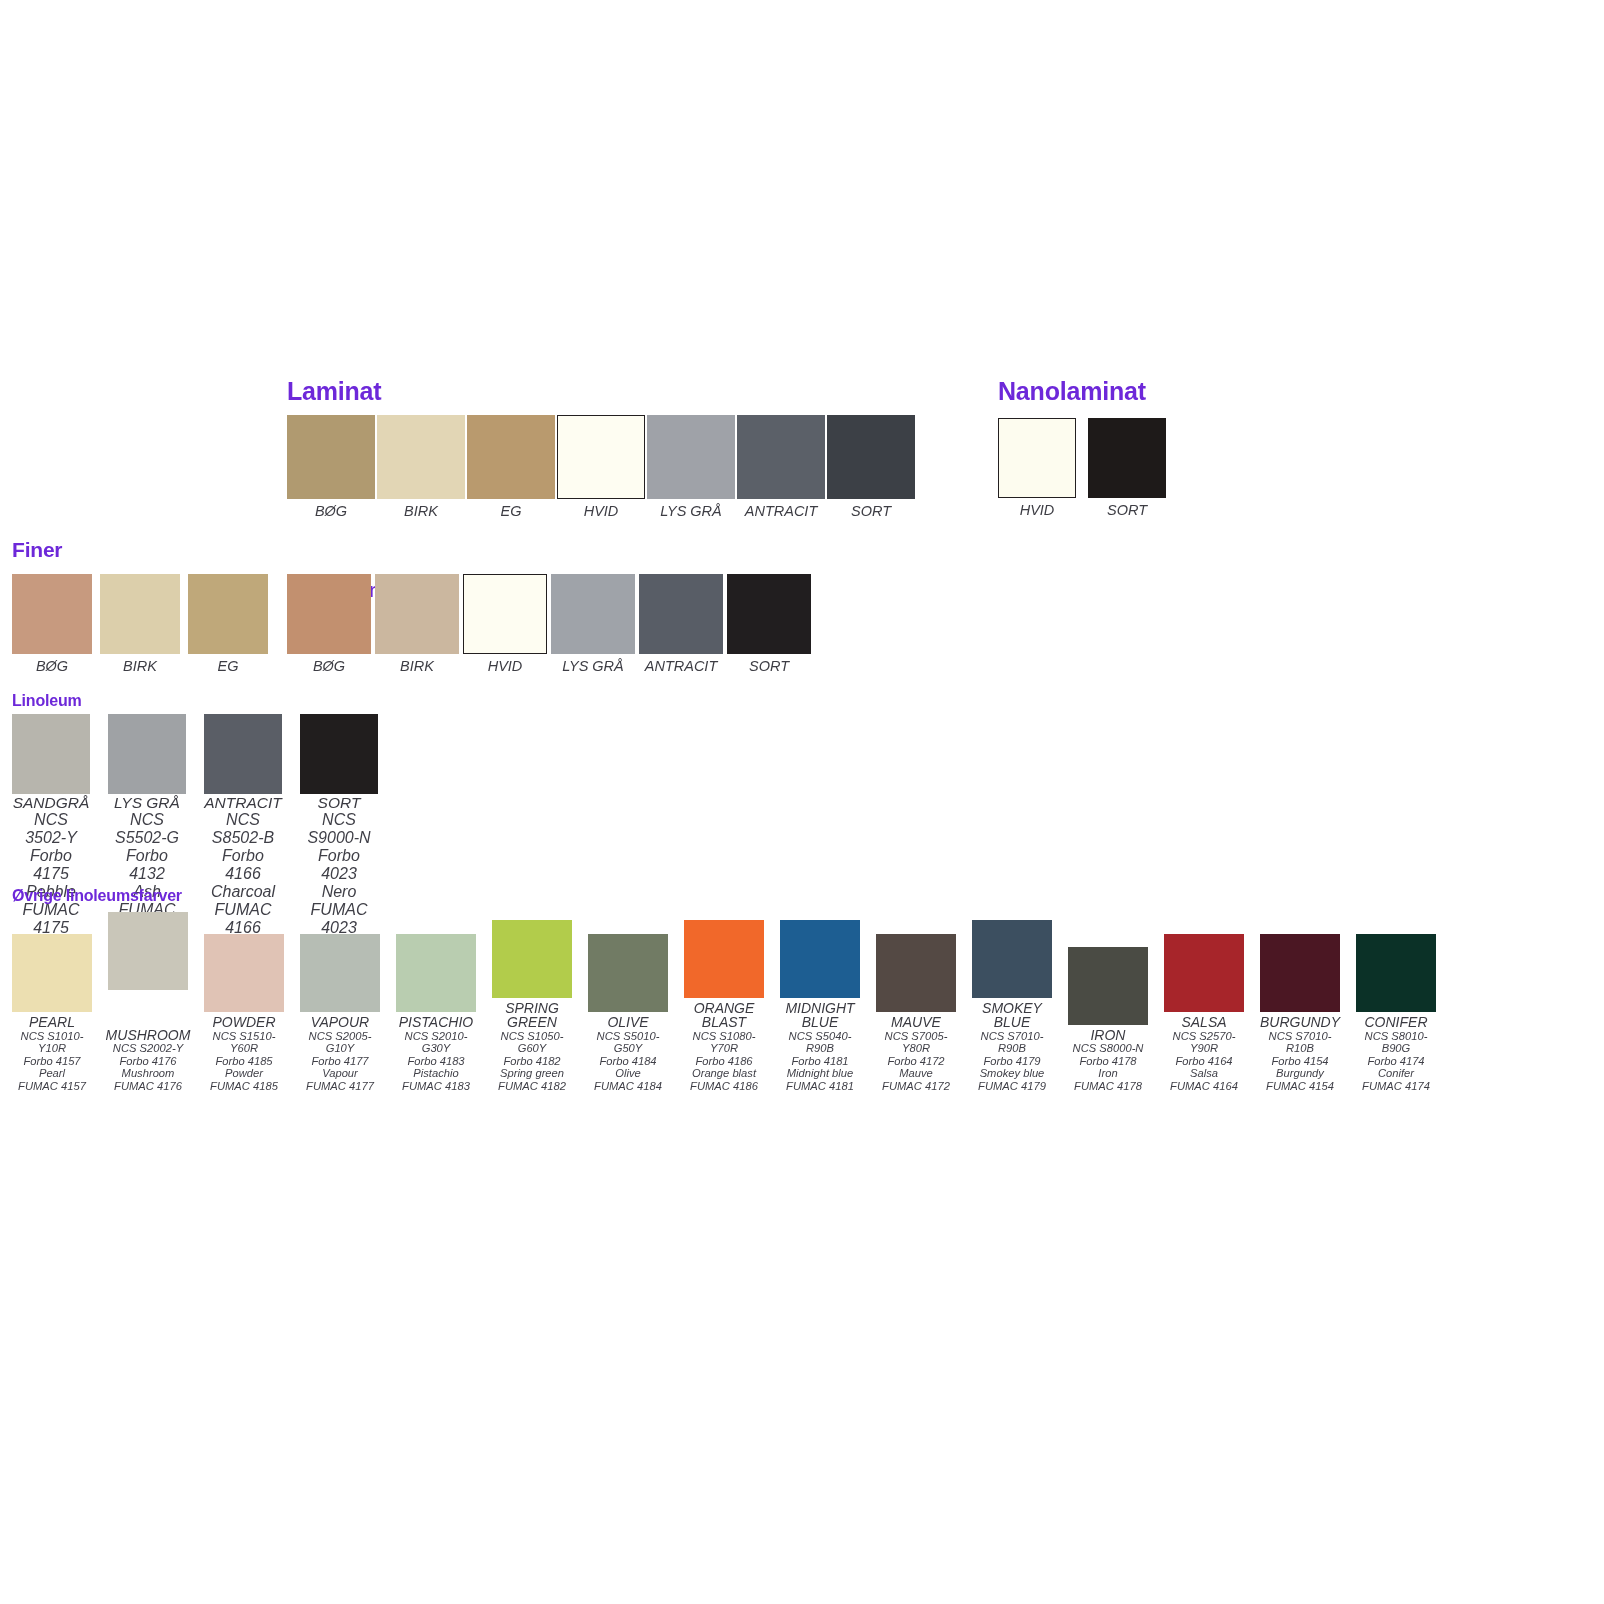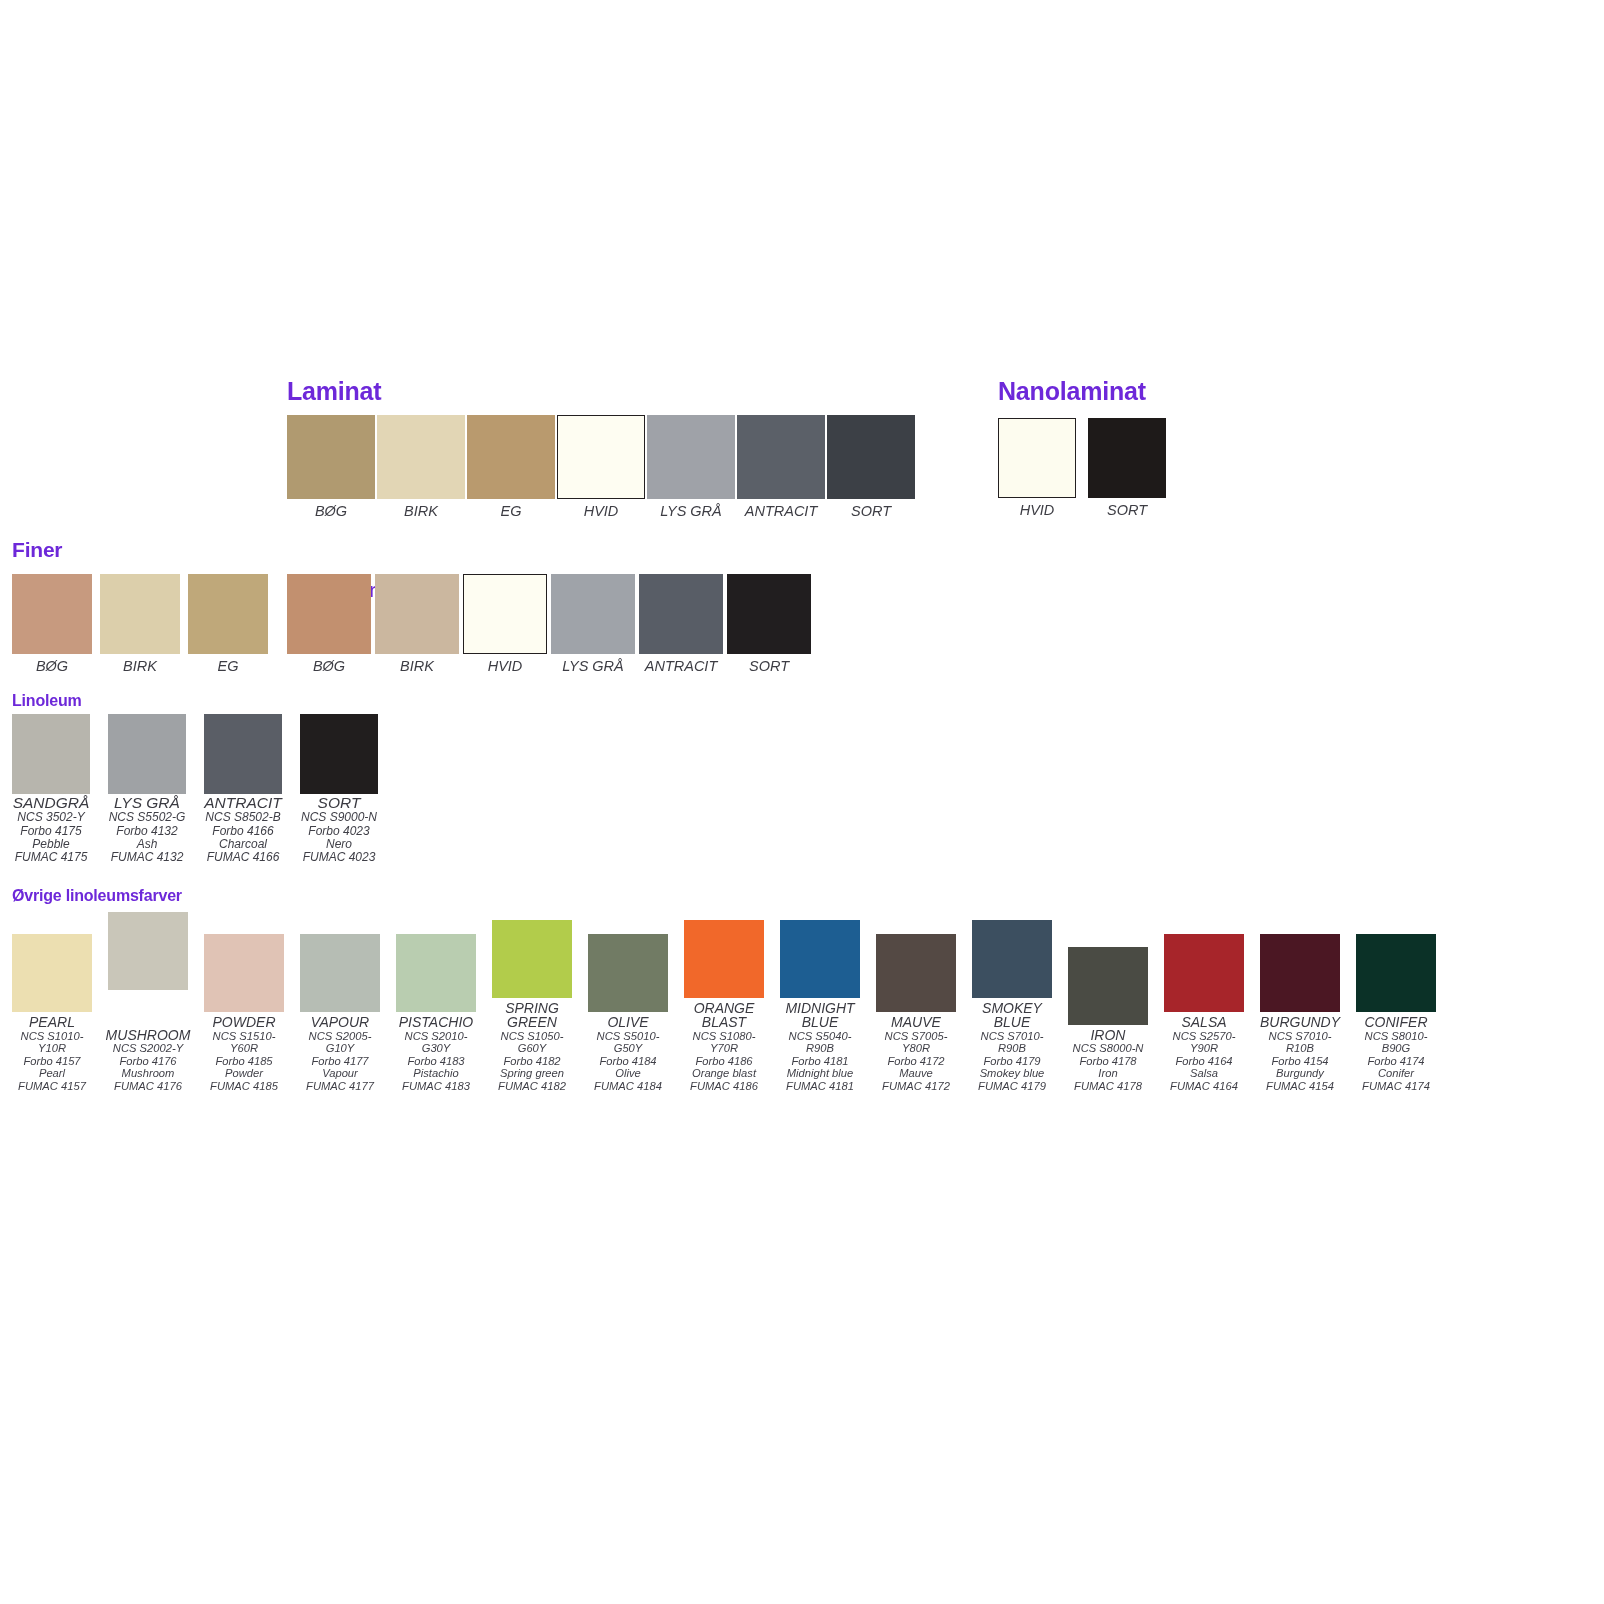--- a/index.html
+++ b/index.html
@@ -62,21 +62,21 @@
     color: #3a3a41;
     white-space: pre-line;
   }
 
   
   .band-top .cap   { font-size: 14.5px; margin-top: 5px; color:#3d3d44; }
   .band-mid .cap   { font-size: 14.5px; margin-top: 5px; color:#3d3d44; }
 
   .lino-cap        { margin-top: 1px; text-align:center; }
   .lino-cap .nm    { font-size: 15.5px; color:#3a3a41; line-height:1.04; display:block; white-space: pre-line;}
-  .lino-cap .ln    { font-size: 12px; color:#3f3f47; line-height:1.12; display:block; }
+  .lino-cap .ln    { font-size: 16px; color:#3f3f47; line-height:1.12; display:block; }
 
   .ovr-cap         { margin-top: 3px; text-align:center; }
   .ovr-cap .nm     { font-size: 14px; color:#3a3a41; line-height:1.02; display:block; white-space: pre-line;}
   .ovr-cap .ln     { font-size: 11.2px; color:#3f3f47; line-height:1.12; display:block; }
 
 </style>
 </head>
 <body>
 
 <div class="canvas">

